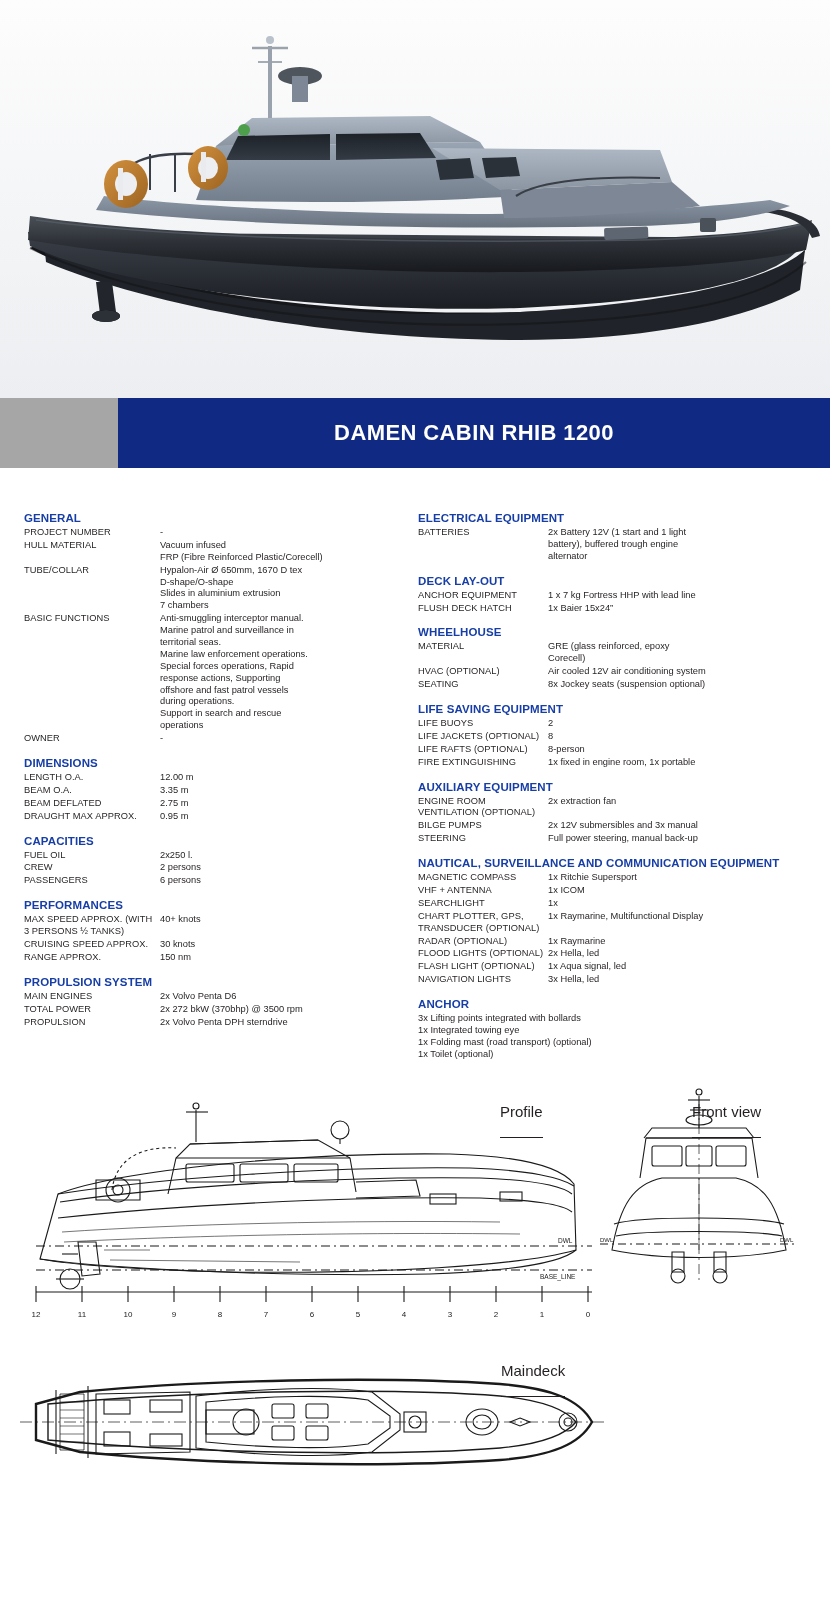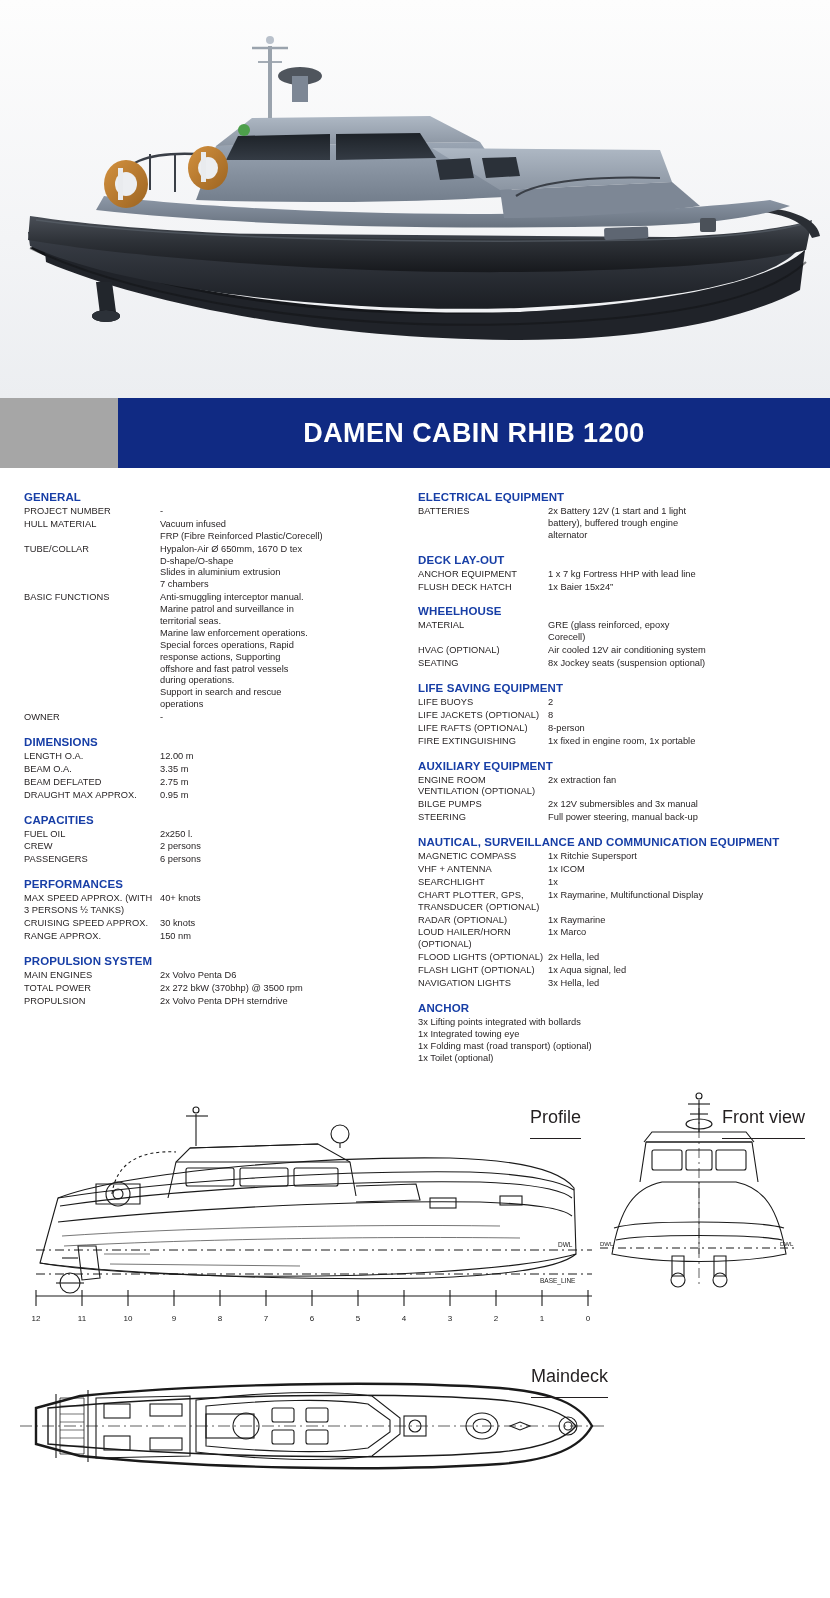--- a/index.html
+++ b/index.html
@@ -44,31 +44,32 @@
   .titlebar .blue {
     flex: 1;
     background: #102a83;
     display: flex;
     align-items: center;
     justify-content: center;
   }
   .titlebar .blue h1 {
     margin: 0;
     color: #ffffff;
-    font-size: 27px;
+    font-size: 22px;
     font-weight: bold;
     letter-spacing: 0.4px;
   }
 
   
   .specs {
     display: flex;
-    padding: 23px 24px 6px 24px;
+    padding: 0 24px 6px 24px;
     gap: 18px;
     box-sizing: border-box;
+    margin-top: 44px;
   }
   .col {
     width: 380px;
   }
   .col.right { width: 392px; }
 
   .sec-title {
     color: #173ea6;
     font-weight: bold;
     font-size: 11.5px;
@@ -104,26 +105,25 @@
   .lines span { display: block; }
 
   
   .drawings {
     position: relative;
     width: 830px;
     padding-top: 6px;
   }
   .dlabel {
     position: absolute;
-    font-size: 18px;
+    font-size: 15px;
     color: #231f20;
     border-bottom: 1.4px solid #231f20;
-    padding-bottom: 11px;
+    padding-bottom: 17px;
     line-height: 1.1;
-    margin-left: 30px;
   }
   .drawings svg { display: block; }
 </style>
 </head>
 <body>
 
 <div class="sheet">
 
   <div class="hero">
     <svg width="830" height="398" viewBox="0 0 830 398" xmlns="http://www.w3.org/2000/svg">
@@ -526,26 +526,20 @@
                 <span>1x Raymarine, Multifunctional Display</span>
               </td>
         </tr>
         <tr>
           <td class="k">RADAR (OPTIONAL)</td>
           <td class="v lines">
                 <span>1x Raymarine</span>
               </td>
         </tr>
         <tr>
-          <td class="k">LOUD HAILER/HORN (OPTIONAL)</td>
-          <td class="v lines">
-                <span>1x Marco</span>
-              </td>
-        </tr>
-        <tr>
           <td class="k">FLOOD LIGHTS (OPTIONAL)</td>
           <td class="v lines">
                 <span>2x Hella, led</span>
               </td>
         </tr>
         <tr>
           <td class="k">FLASH LIGHT (OPTIONAL)</td>
           <td class="v lines">
                 <span>1x Aqua signal, led</span>
               </td>

